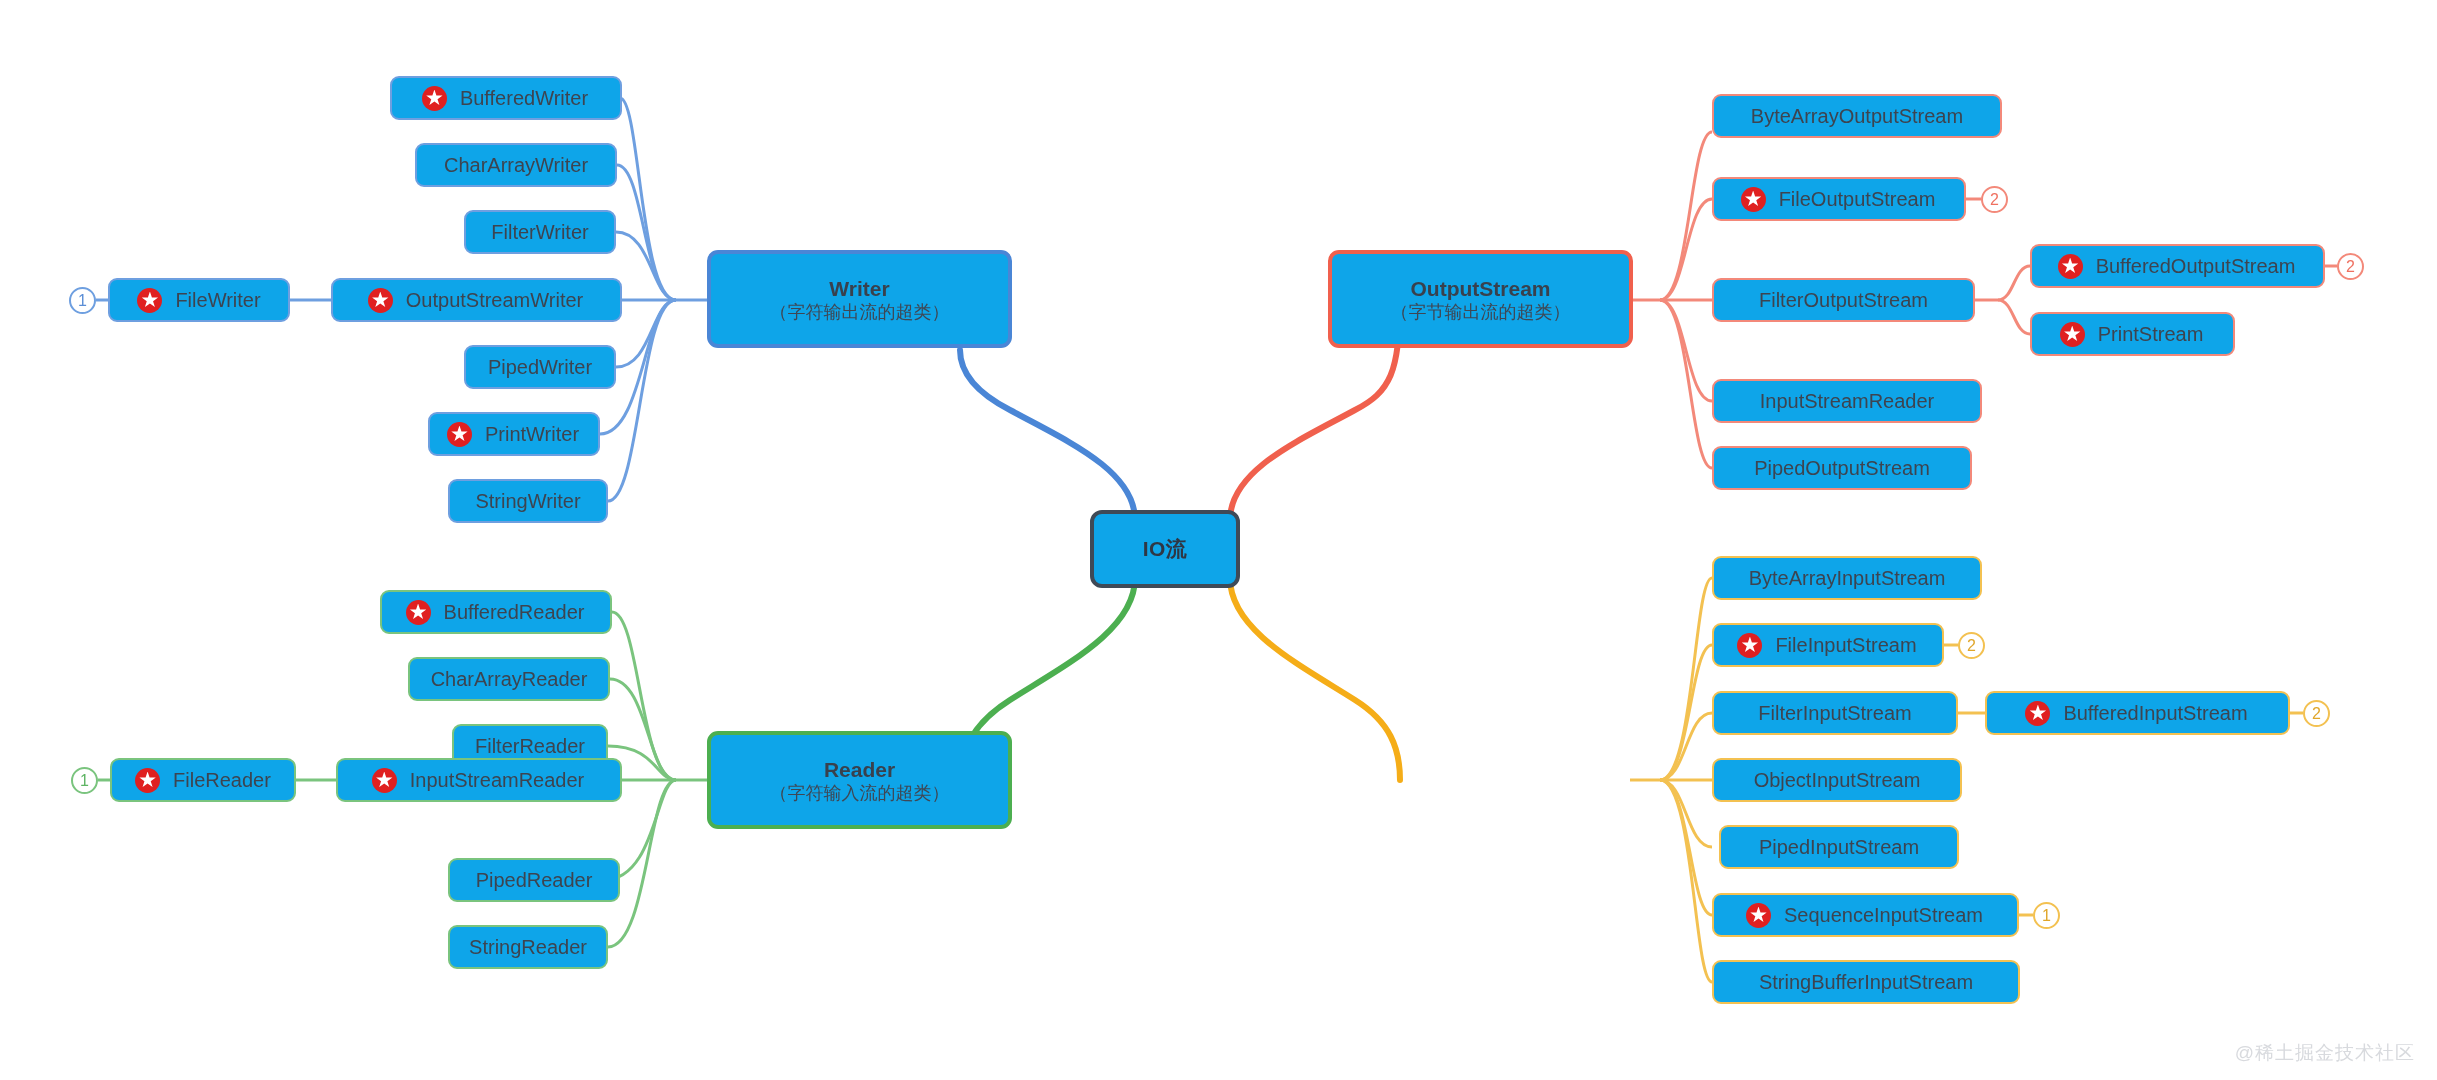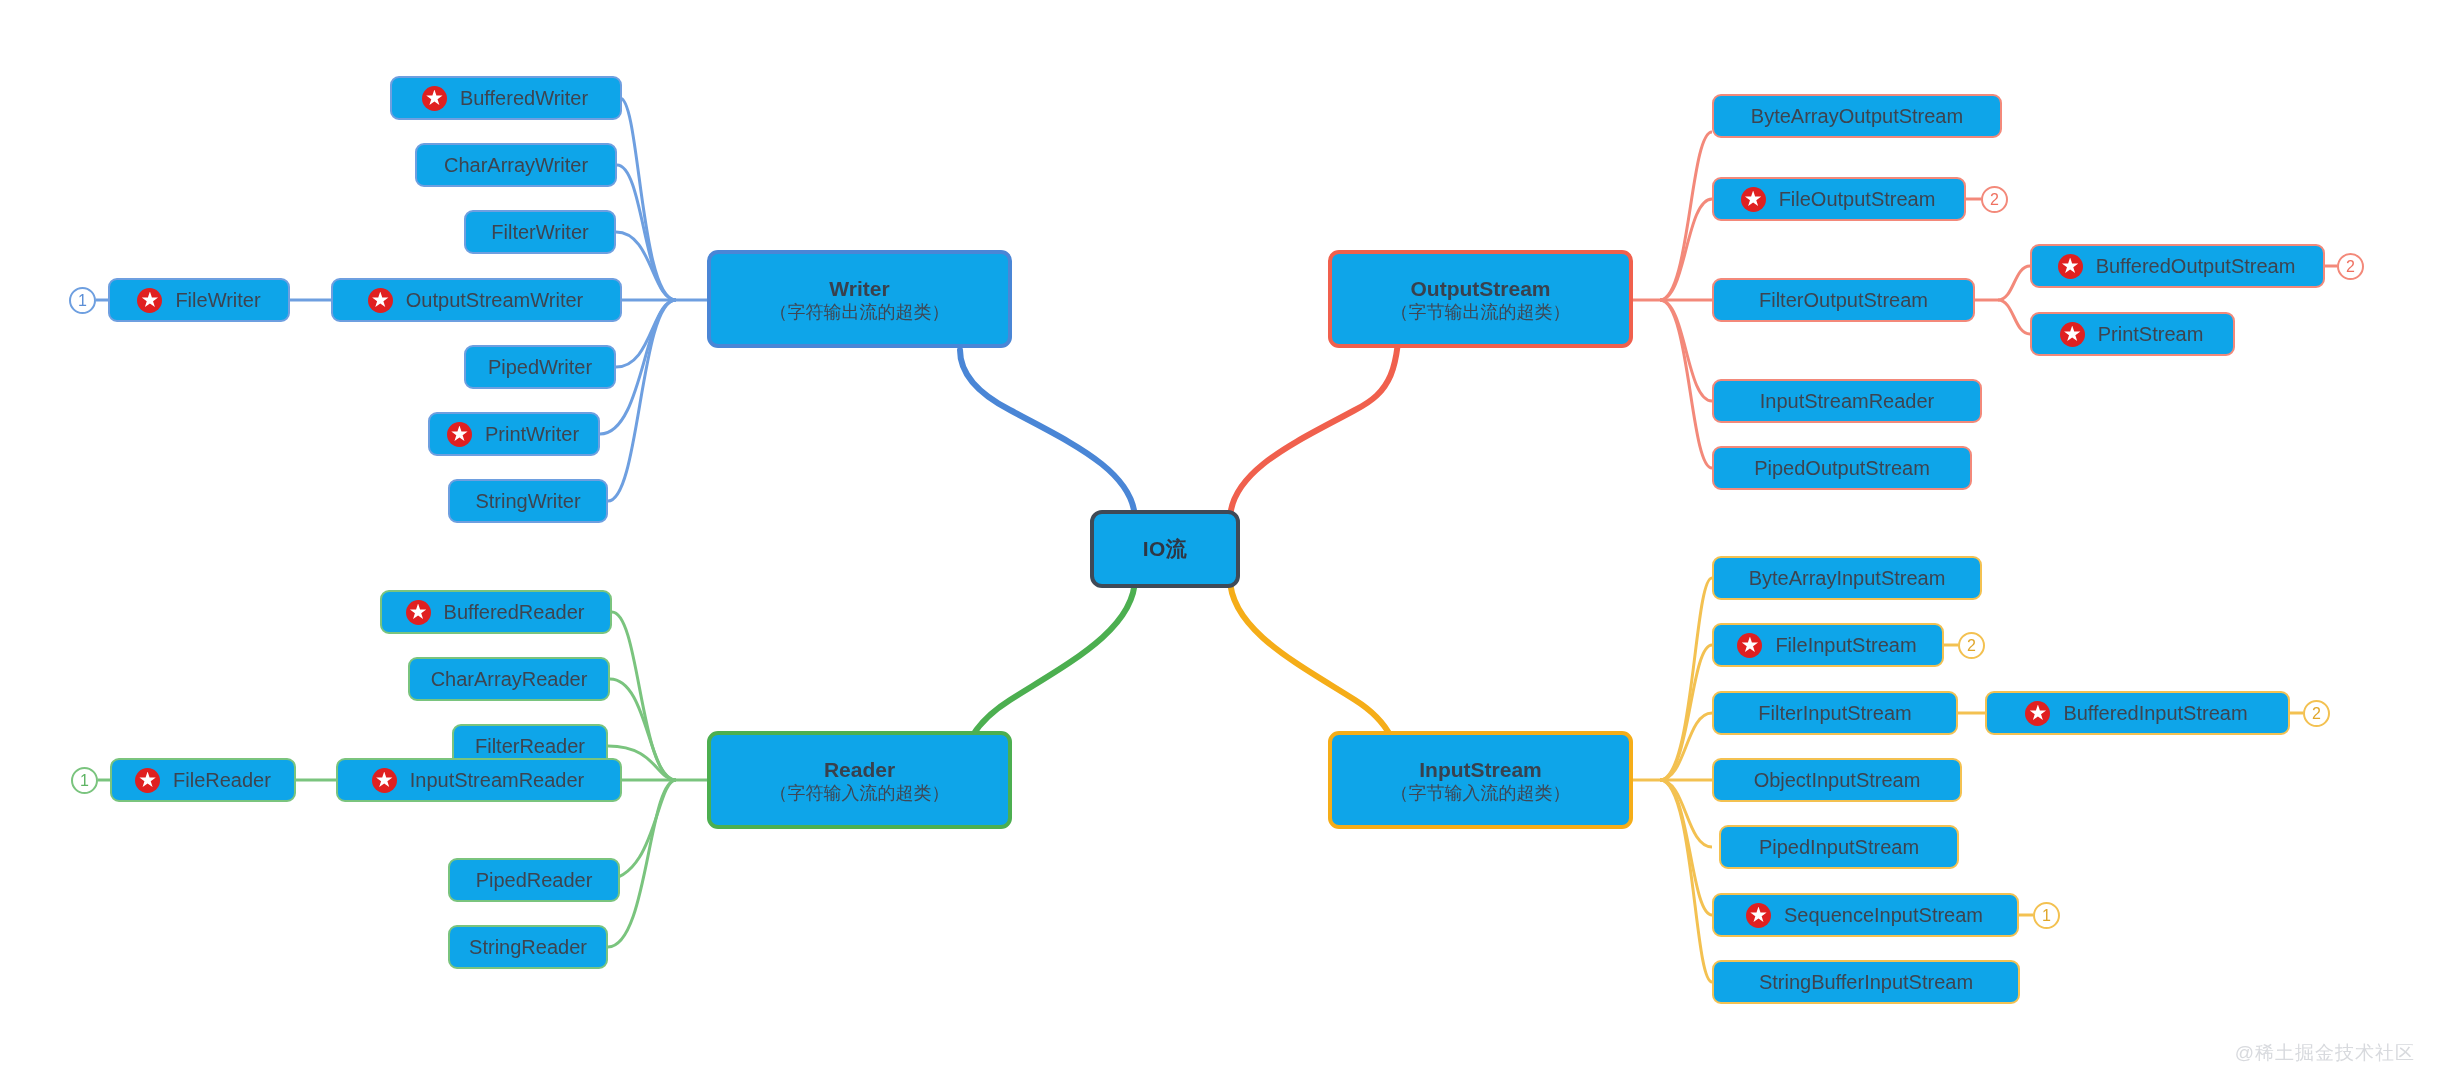--- a/index.html
+++ b/index.html
@@ -141,24 +141,20 @@
   <div class="node main c-red" style="left:1328px;top:250px;width:305px;height:98px;">
     <span class="t1">OutputStream</span>
     <span class="t2">（字节输出流的超类）</span>
   </div>
 
   <div class="node main c-green" style="left:707px;top:731px;width:305px;height:98px;">
     <span class="t1">Reader</span>
     <span class="t2">（字符输入流的超类）</span>
   </div>
 
-  <div class="node main c-amber" style="left:1328px;top:731px;width:305px;height:98px;">
-    <span class="t1">InputStream</span>
-    <span class="t2">（字节输入流的超类）</span>
-  </div>
 
   <div class="node leaf c-blue2 has-star" style="left:390px;top:76px;width:232px;">
     <span class="inner">
       <span class="star"></span>
       <span class="lbl">BufferedWriter</span>
     </span>
   </div>
 
   <div class="node leaf c-blue2" style="left:415px;top:143px;width:202px;">
     <span class="lbl">CharArrayWriter</span>

